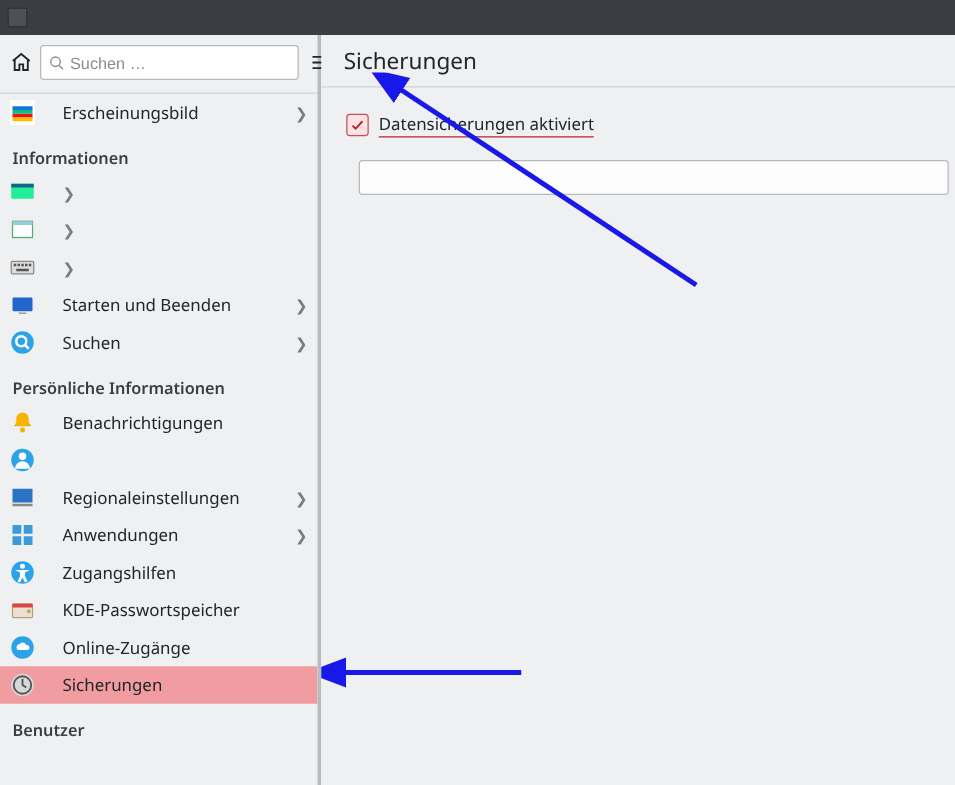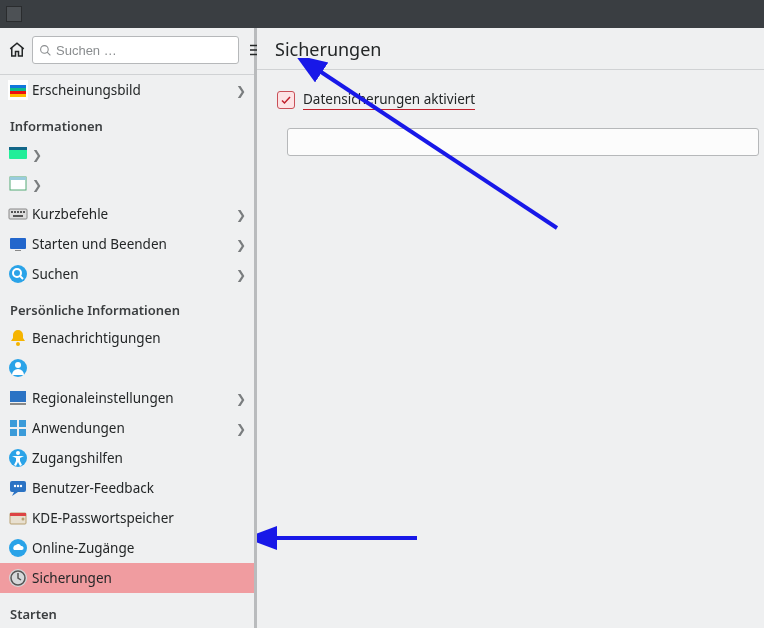--- a/index.html
+++ b/index.html
@@ -9,21 +9,21 @@
   .main-wrap { display: flex; height: 600px; }
   .sidebar { width: 257px; background: #eff0f1; border-right: 3px solid #b9bbbd; position: relative; display: flex; flex-direction: column; }
   .sidebar-head { display: flex; align-items: center; padding: 8px 8px 8px 8px; gap: 6px; }
   .home-btn { width: 24px; height: 24px; display: flex; align-items: center; justify-content: center; cursor: pointer; border-radius: 3px; }
   .search-box { flex: 1; height: 28px; border: 1px solid #b6b8ba; border-radius: 3px; background: #fff; display: flex; align-items: center; padding: 0 6px; gap: 4px; }
   .search-box input { border: none; outline: none; flex: 1; font-size: 13px; color: #232627; background: transparent; }
   .search-box input::placeholder { color: #8a8d8f; }
   .hamburger { width: 26px; height: 26px; display: flex; align-items: center; justify-content: center; cursor: pointer; border-radius: 3px; margin-left: 2px; }
   .list { flex: 1; overflow-y: auto; }
   .category { padding: 12px 10px 4px 10px; font-weight: 600; color: #3b3e40; font-size: 13px; }
-  .item { display: flex; align-items: center; height: 30px; padding: 0 8px 0 8px; cursor: pointer; gap: 4px; }
+  .item { display: flex; align-items: center; height: 30px; padding: 0 8px 0 8px; cursor: pointer; gap: 22px; }
   .item.selected { background: #f09ca0; }
   .item .label { flex: 1; white-space: nowrap; overflow: hidden; text-overflow: ellipsis; font-size: 13.5px; }
   .chevron { color: #7a7d7f; font-size: 12px; }
   .ico { width: 20px; height: 20px; display: flex; align-items: center; justify-content: center; flex-shrink: 0; }
   .sep-top { border-top: 1px solid #d0d2d4; margin-top: 2px; }
 
   .content { flex: 1; background: #eff0f1; position: relative; }
   .content-header { height: 42px; display: flex; align-items: center; padding: 0 18px; border-bottom: 1px solid #d0d2d4; }
   .content-header h1 { font-size: 18px; font-weight: 400; }
   .content-body { padding: 20px 0 0 20px; }
@@ -112,21 +112,20 @@
             <svg width="20" height="20" viewBox="0 0 20 20">
               <rect x="1" y="5" width="18" height="10" rx="1" fill="#ddd" stroke="#888"></rect>
               <rect x="3" y="7" width="2" height="2" fill="#555"></rect>
               <rect x="6" y="7" width="2" height="2" fill="#555"></rect>
               <rect x="9" y="7" width="2" height="2" fill="#555"></rect>
               <rect x="12" y="7" width="2" height="2" fill="#555"></rect>
               <rect x="15" y="7" width="2" height="2" fill="#555"></rect>
               <rect x="5" y="11" width="10" height="2" fill="#555"></rect>
             </svg>
           </span>
-        <span class="label">Kurzbefehle</span>
         <span class="chevron">❯</span>
       </div>
 
       <div class="item">
         <span class="ico">
             <svg width="20" height="20" viewBox="0 0 20 20">
               <rect x="2" y="4" width="16" height="11" rx="1" fill="#26c"></rect>
               <rect x="7" y="16" width="6" height="1" fill="#888"></rect>
             </svg>
           </span>
@@ -196,32 +195,20 @@
         <span class="ico">
             <svg width="20" height="20" viewBox="0 0 20 20">
               <circle cx="10" cy="10" r="9" fill="#2aa3e8"></circle>
               <circle cx="10" cy="5" r="2" fill="#fff"></circle>
               <path d="M4 8h12l-4 2v3l2 4-2 1-2-4-2 4-2-1 2-4v-3z" fill="#fff"></path>
             </svg>
           </span>
         <span class="label">Zugangshilfen</span>
       </div>
 
-      <div class="item">
-        <span class="ico">
-            <svg width="20" height="20" viewBox="0 0 20 20">
-              <rect x="2" y="3" width="16" height="11" rx="2" fill="#2b73c4"></rect>
-              <path d="M6 14l-2 4 6-4z" fill="#2b73c4"></path>
-              <circle cx="7" cy="8" r="1.2" fill="#fff"></circle>
-              <circle cx="10" cy="8" r="1.2" fill="#fff"></circle>
-              <circle cx="13" cy="8" r="1.2" fill="#fff"></circle>
-            </svg>
-          </span>
-        <span class="label">Benutzer-Feedback</span>
-      </div>
 
       <div class="item">
         <span class="ico">
             <svg width="20" height="20" viewBox="0 0 20 20">
               <rect x="2" y="5" width="16" height="11" rx="1" fill="#e8e0d0" stroke="#b8a070"></rect>
               <rect x="2" y="5" width="16" height="3" fill="#d44"></rect>
               <circle cx="15" cy="11" r="1.5" fill="#b8a070"></circle>
             </svg>
           </span>
         <span class="label">KDE-Passwortspeicher</span>
@@ -241,21 +228,21 @@
         <span class="ico">
             <svg width="20" height="20" viewBox="0 0 20 20">
               <circle cx="10" cy="10" r="9" fill="#d6d8da"></circle>
               <circle cx="10" cy="10" r="7" fill="none" stroke="#555" stroke-width="1.5"></circle>
               <path d="M10 5v5l3 2" stroke="#555" stroke-width="1.5" fill="none"></path>
             </svg>
           </span>
         <span class="label">Sicherungen</span>
       </div>
 
-      <div class="category">Starten</div>
+      <div class="category">Benutzer</div>
 
     </div>
   </div>
 
   <div class="content">
     <div class="content-header">
       <h1>Sicherungen</h1>
     </div>
     <div class="content-body">
       <div class="checkbox-row">

